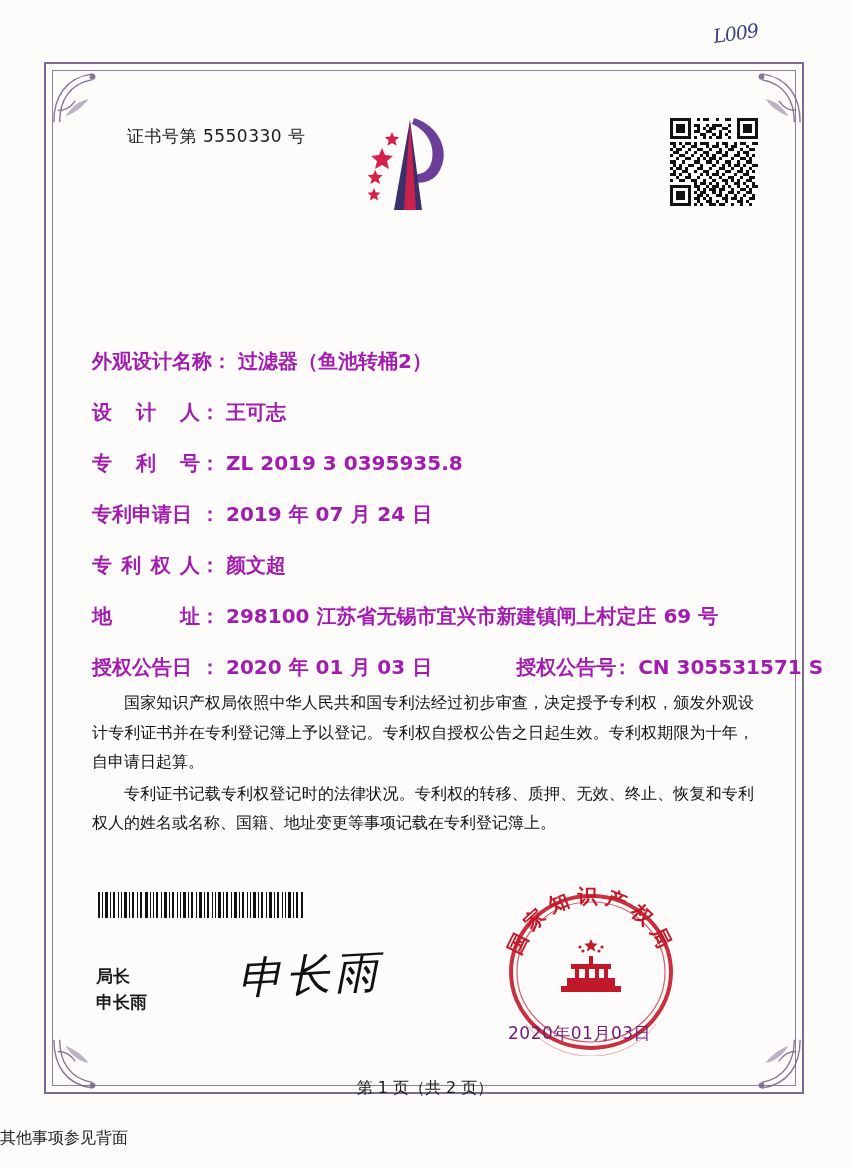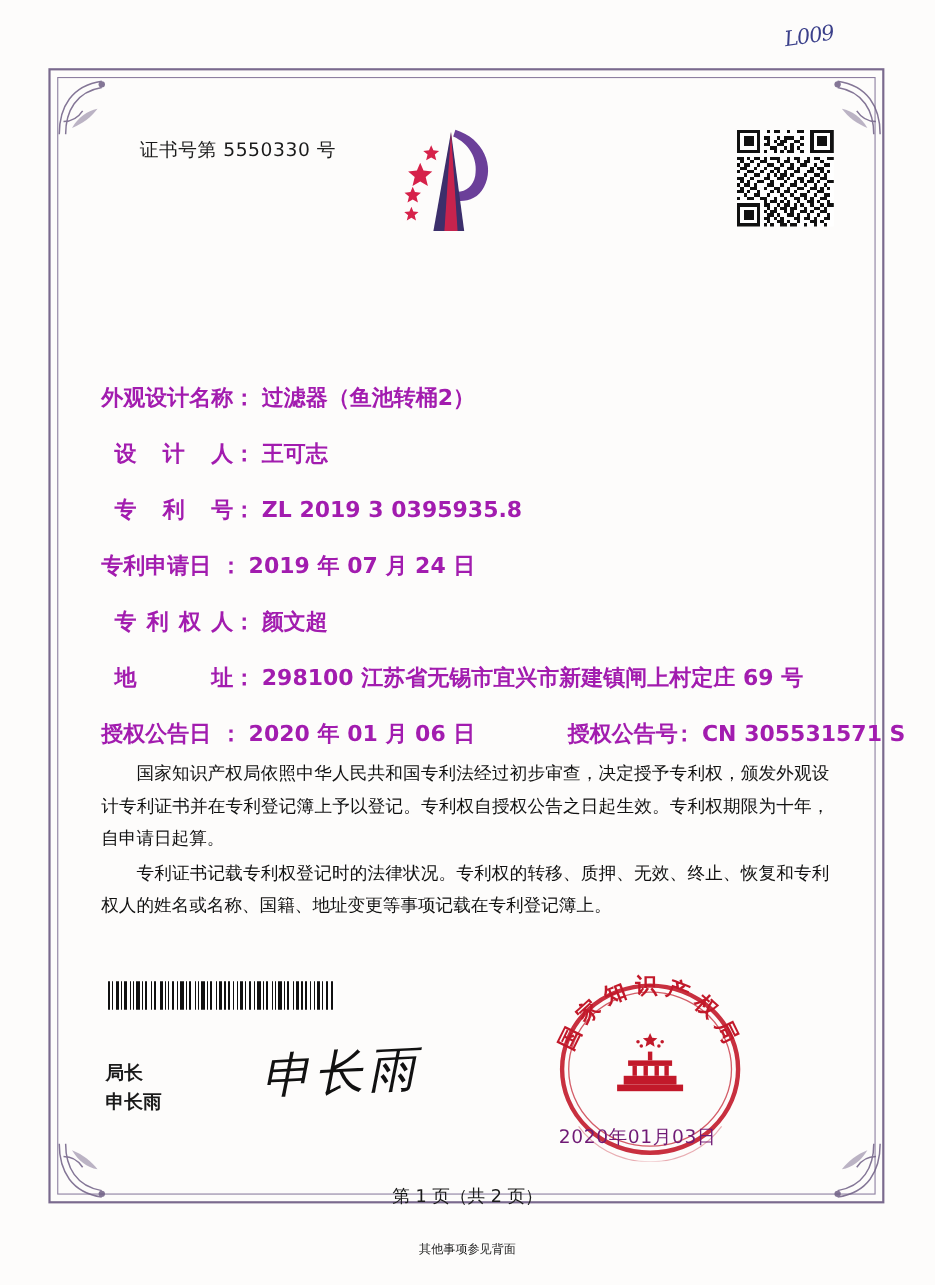--- a/index.html
+++ b/index.html
@@ -129,21 +129,20 @@
     margin-bottom: 24px;
     white-space: nowrap;
   }
   .field-label {
     display: inline-block;
     min-width: 108px;
   }
   .field-label.spread {
     text-align: justify;
     text-align-last: justify;
-    margin-left: 12px;
   }
   .field-value { margin-left: 6px; }
 
   .field-row.dual .field-label2 {
     margin-left: 84px;
     min-width: 96px;
   }
 
   
   .body-text {
@@ -216,22 +215,21 @@
     left: 0; right: 0;
     top: 1078px;
     text-align: center;
     font-size: 16px;
     font-family: "DejaVu Sans", sans-serif;
   }
   .footer-note {
     position: absolute;
     left: 0; right: 0;
     top: 1128px;
-    text-align: center;
-    font-size: 11px;
+    font-size: 16px;
     font-family: "DejaVu Serif", serif;
     color: #222;
   }
 </style>
 </head>
 <body>
 
 <div class="page">
 
   <div class="scribble">L009</div>
@@ -528,21 +526,21 @@
       <span class="field-value">颜文超</span>
     </div>
     <div class="field-row">
       <span class="field-label spread">地 址</span>
       <span>：</span>
       <span class="field-value">298100 江苏省无锡市宜兴市新建镇闸上村定庄 69 号</span>
     </div>
     <div class="field-row dual">
       <span class="field-label">授权公告日</span>
       <span>：</span>
-      <span class="field-value">2020 年 01 月 06 日</span>
+      <span class="field-value">2020 年 01 月 03 日</span>
       <span class="field-label2">授权公告号</span>
       <span>：</span>
       <span class="field-value">CN 305531571 S</span>
     </div>
   </div>
 
   <div class="body-text">
     <p>国家知识产权局依照中华人民共和国专利法经过初步审查，决定授予专利权，颁发外观设计专利证书并在专利登记簿上予以登记。专利权自授权公告之日起生效。专利权期限为十年，自申请日起算。</p>
     <p>专利证书记载专利权登记时的法律状况。专利权的转移、质押、无效、终止、恢复和专利权人的姓名或名称、国籍、地址变更等事项记载在专利登记簿上。</p>
   </div>

